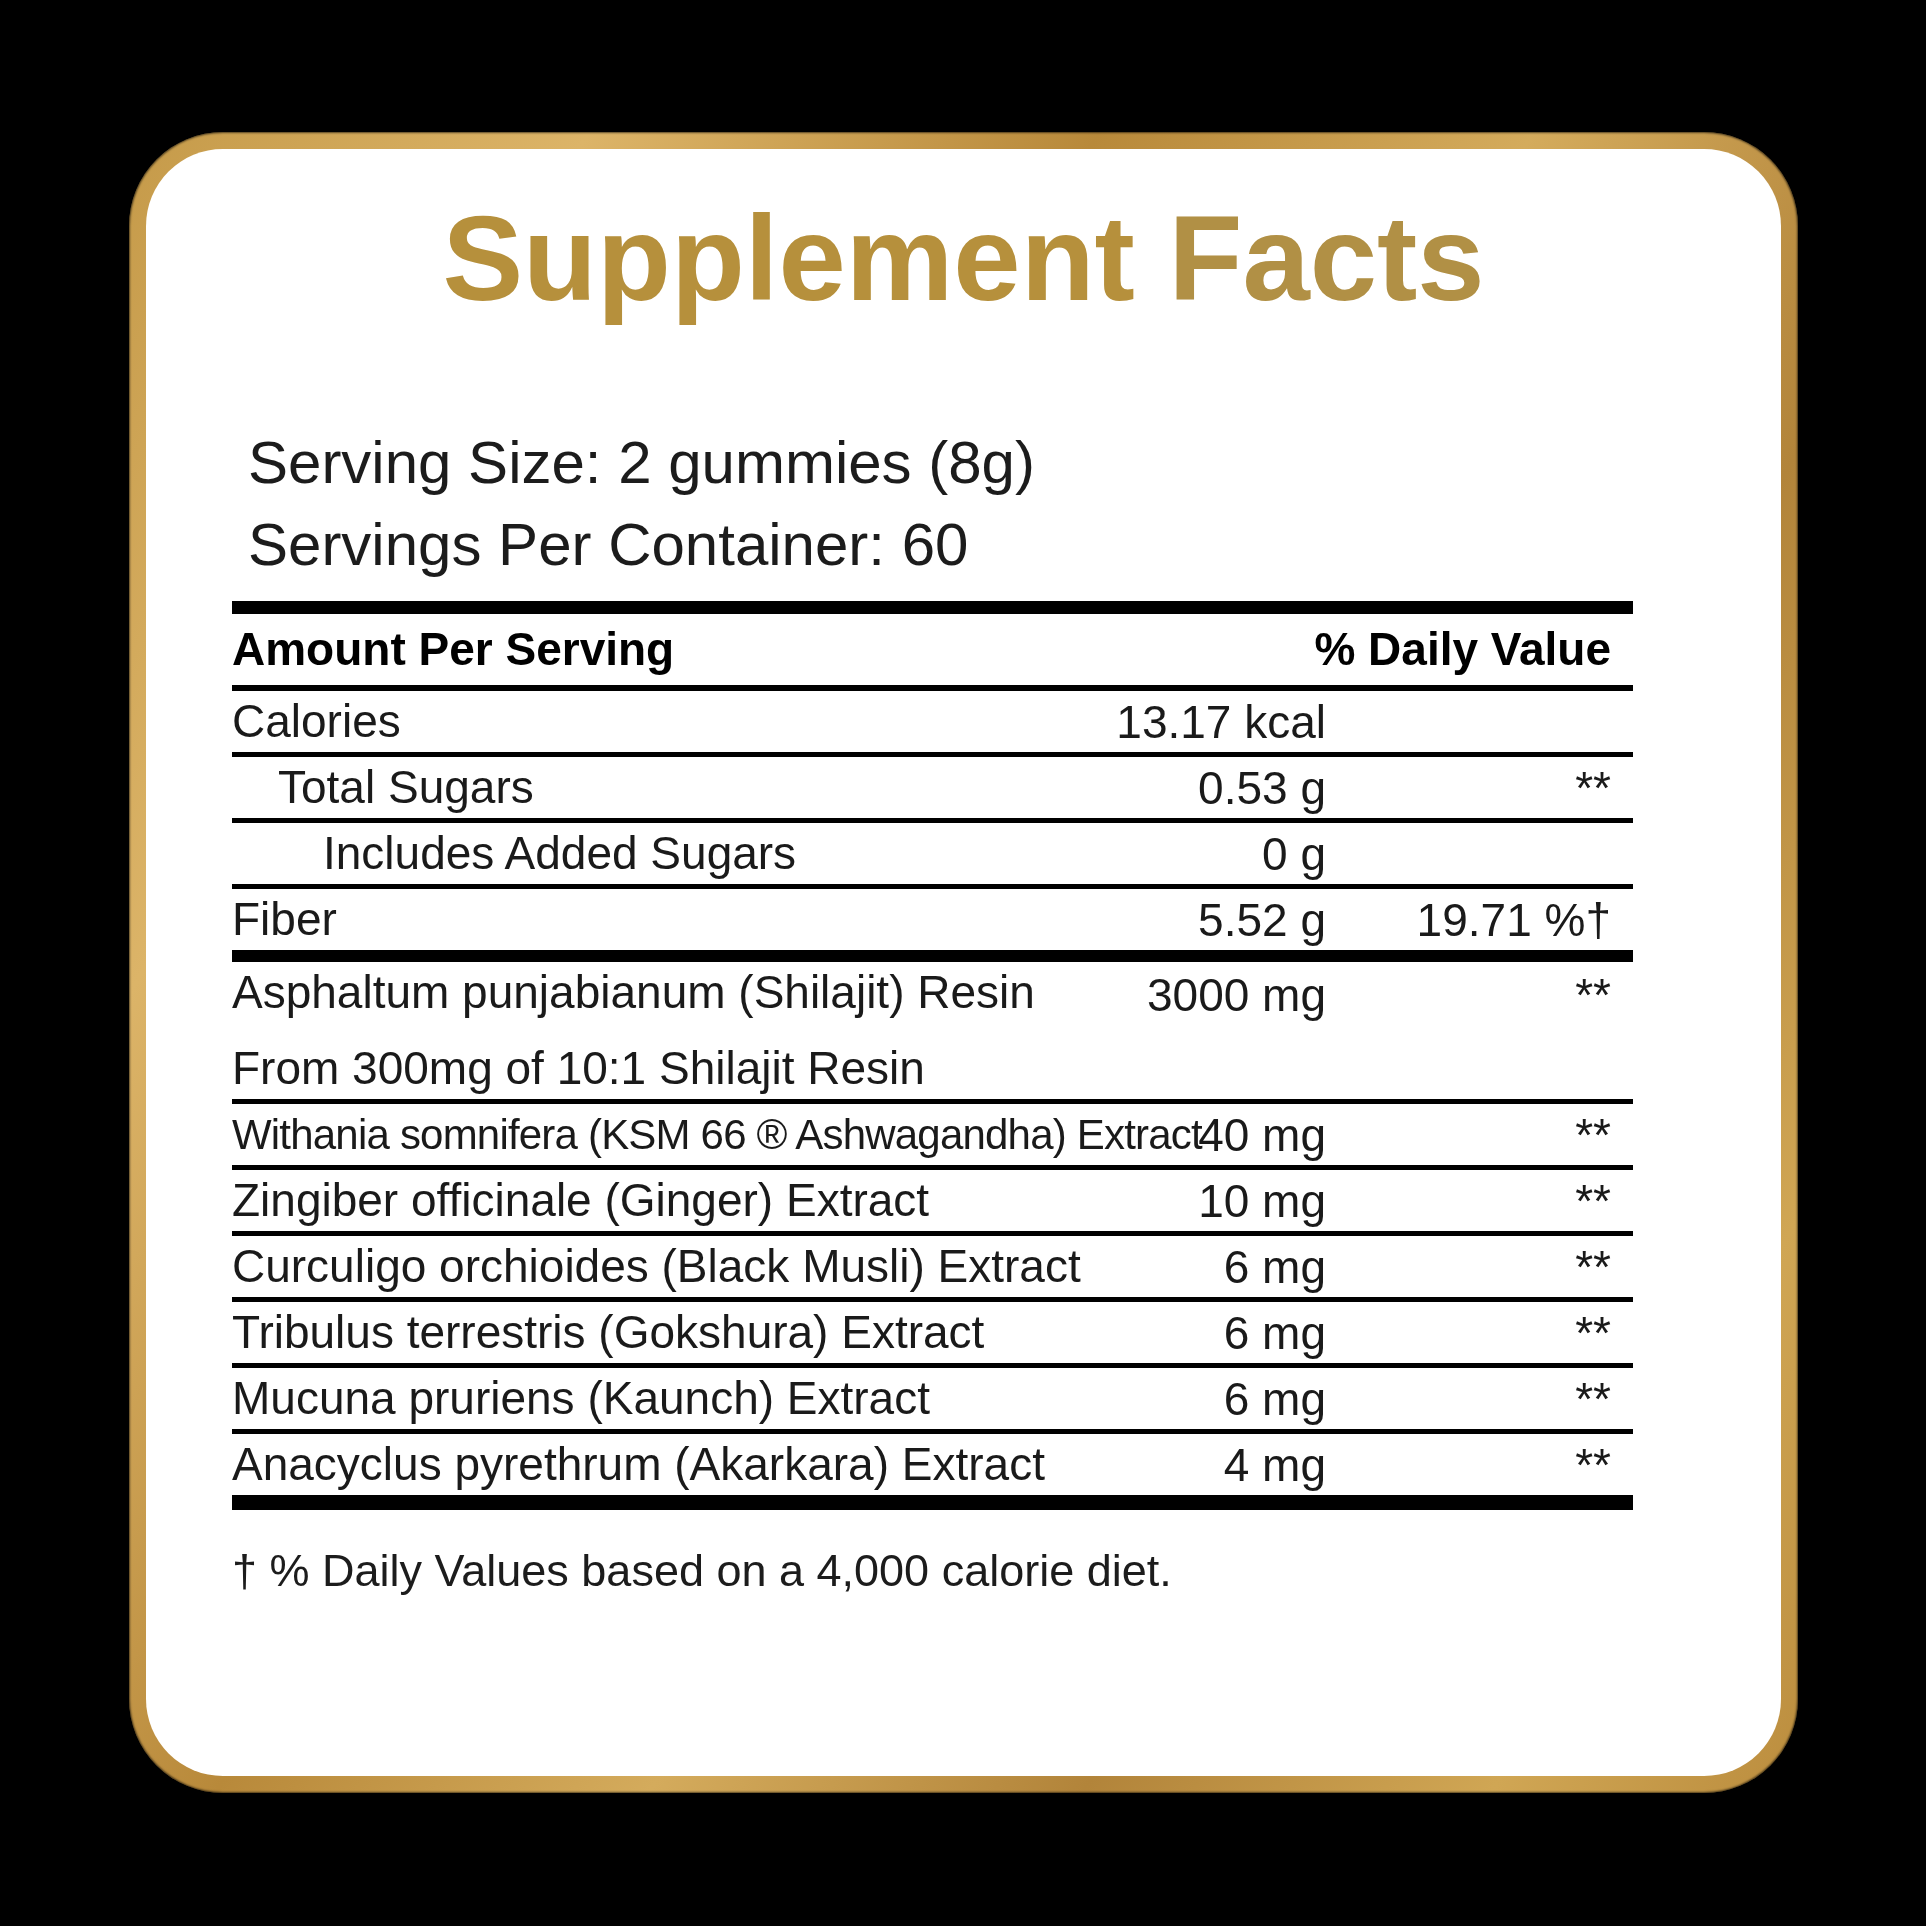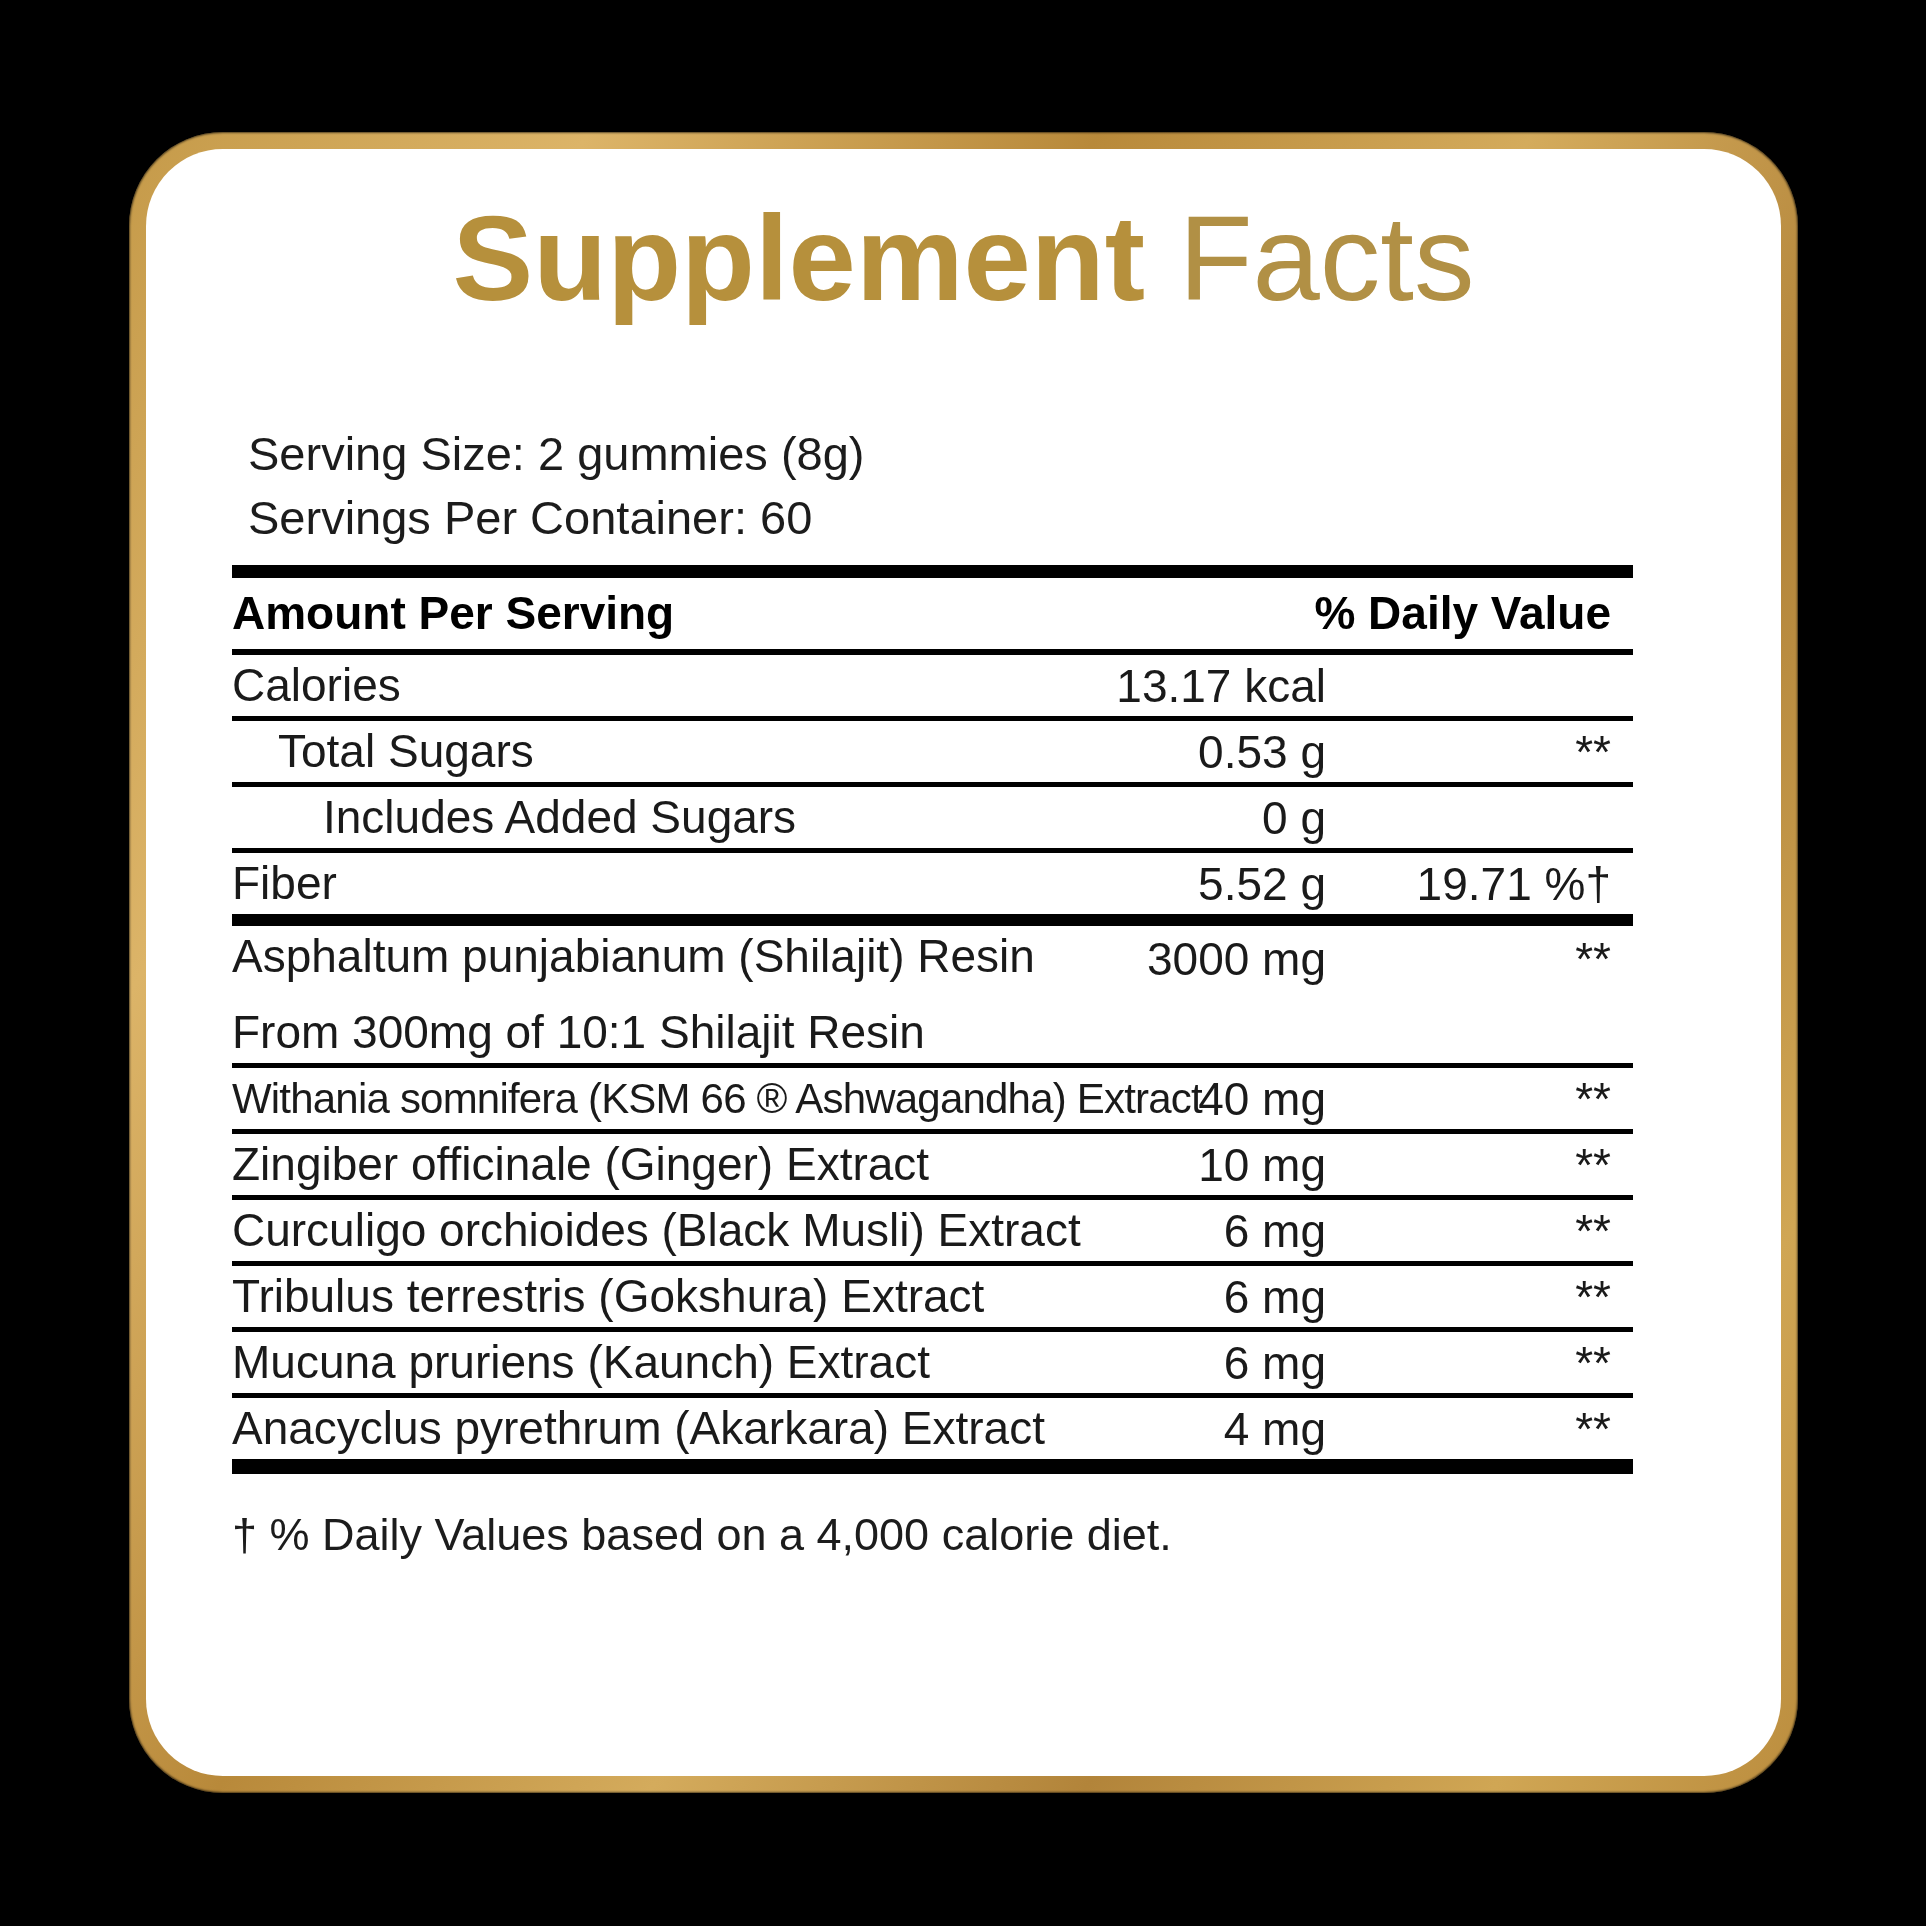--- a/index.html
+++ b/index.html
@@ -31,31 +31,31 @@
   }
   .title {
     margin: 42px 10px 0 10px;
     text-align: center;
     font-size: 121px;
     line-height: 1.12;
     letter-spacing: 0px;
     white-space: nowrap;
   }
   .title .t-bold { font-weight: 700; color: #b6903c; }
-  .title .t-light { font-weight: 400; color: #b19045; }
+  .title .t-light { font-weight: 700; color: #b19045; }
 
   .content {
     margin-left: 86px;
     width: 1401px;
     color: #141414;
   }
   .serving {
     margin-top: 95px;
     padding-left: 16px;
-    font-size: 47px;
+    font-size: 60px;
     line-height: 1.38;
     color: #1c1c1c;
   }
   .facts-table {
     margin-top: 14px;
     border-top: 13px solid #000;
     width: 100%;
   }
   .t-row {
     position: relative;

